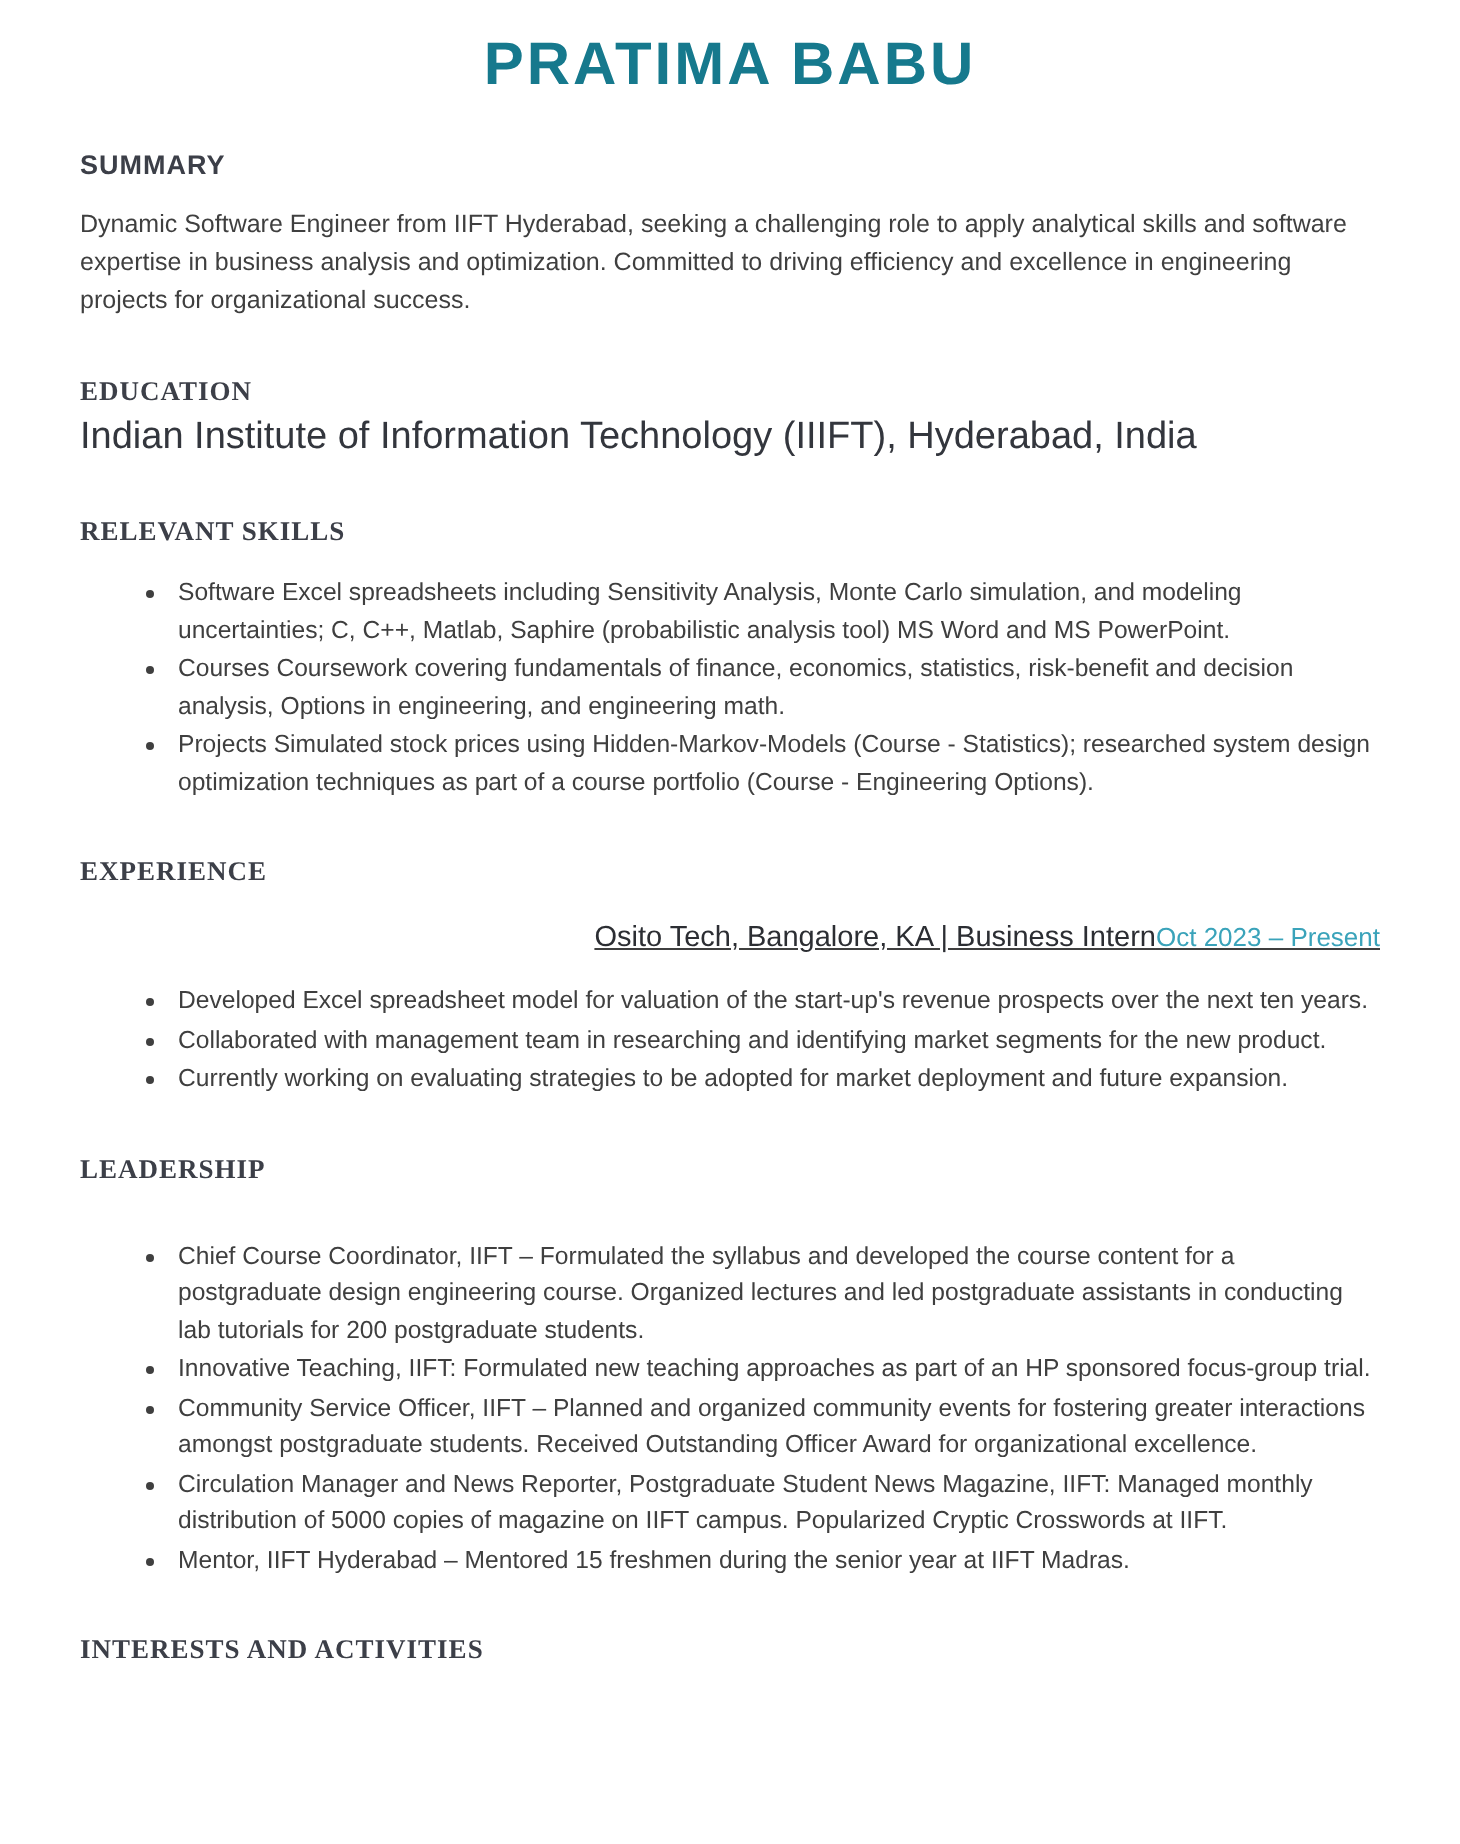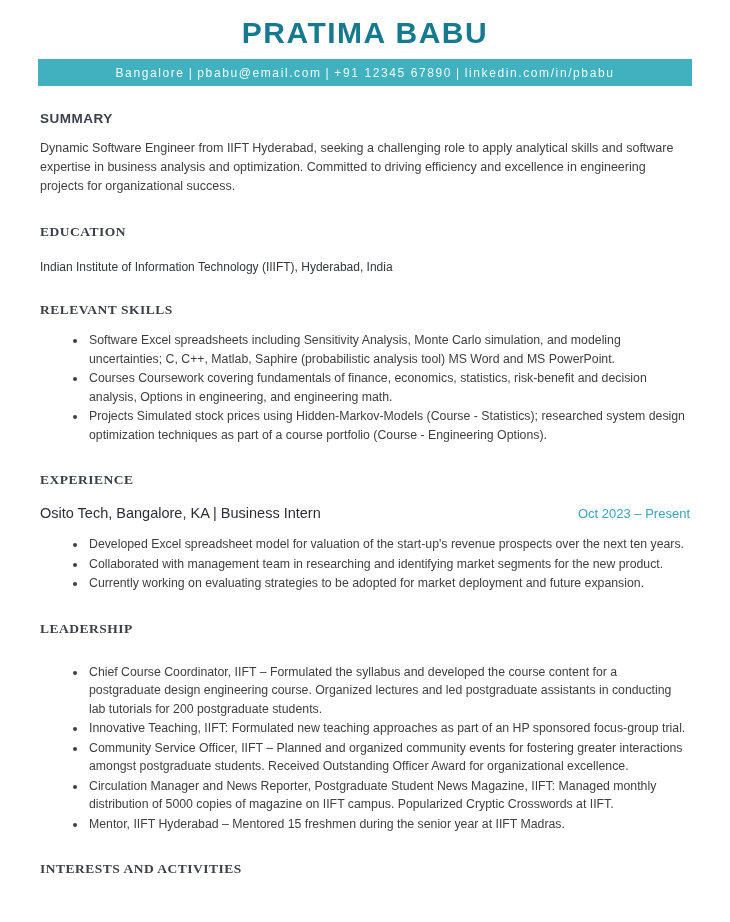--- a/index.html
+++ b/index.html
@@ -49,61 +49,59 @@
     line-height: 19px;
     color: #3f3f3f;
   }
   .degree {
     margin-top: 16px;
     font-size: 13px;
     color: #3aa3ba;
     cursor: pointer;
   }
   .institution {
-    margin-top: 20px;
-    font-size: 12px;
+    margin-top: 4px;
+    font-size: 19px;
     color: #33363d;
   }
   ul.bullets {
     margin: 9px 0 0 0;
     padding-left: 47px;
   }
   ul.bullets li {
     font-size: 12.3px;
     line-height: 18.5px;
     color: #3f3f3f;
     margin-bottom: 1px;
     padding-left: 2px;
   }
   .job-row {
     display: flex;
-    justify-content: space-between;
+    justify-content: flex-end;
     align-items: baseline;
     margin-top: 17px;
+    text-decoration: underline;
   }
   .job-title {
     font-size: 14.5px;
     color: #2c2e33;
   }
   .job-dates {
     font-size: 13px;
     color: #3aa3ba;
   }
   .gap-lg { margin-top: 28px; font-family: Liberation Serif, serif; }
 </style>
 </head>
 <body>
 
 <div class="page">
 
   <div class="name">PRATIMA BABU</div>
 
-  <div class="contact-bar">
-    <span>Bangalore</span><span class="sep">|</span><span>pbabu@email.com</span><span class="sep">|</span><span>+91 12345 67890</span><span class="sep">|</span><span>linkedin.com/in/pbabu</span>
-  </div>
 
   <div class="content">
 
     <div class="section-heading">SUMMARY</div>
     <p class="body-text">Dynamic Software Engineer from IIFT Hyderabad, seeking a challenging role to apply analytical skills and software expertise in business analysis and optimization. Committed to driving efficiency and excellence in engineering projects for organizational success.</p>
 
     <div class="section-heading gap-lg">EDUCATION</div>
     <div class="institution">Indian Institute of Information Technology (IIIFT), Hyderabad, India</div>
 
     <div class="section-heading gap-lg">RELEVANT SKILLS</div>

